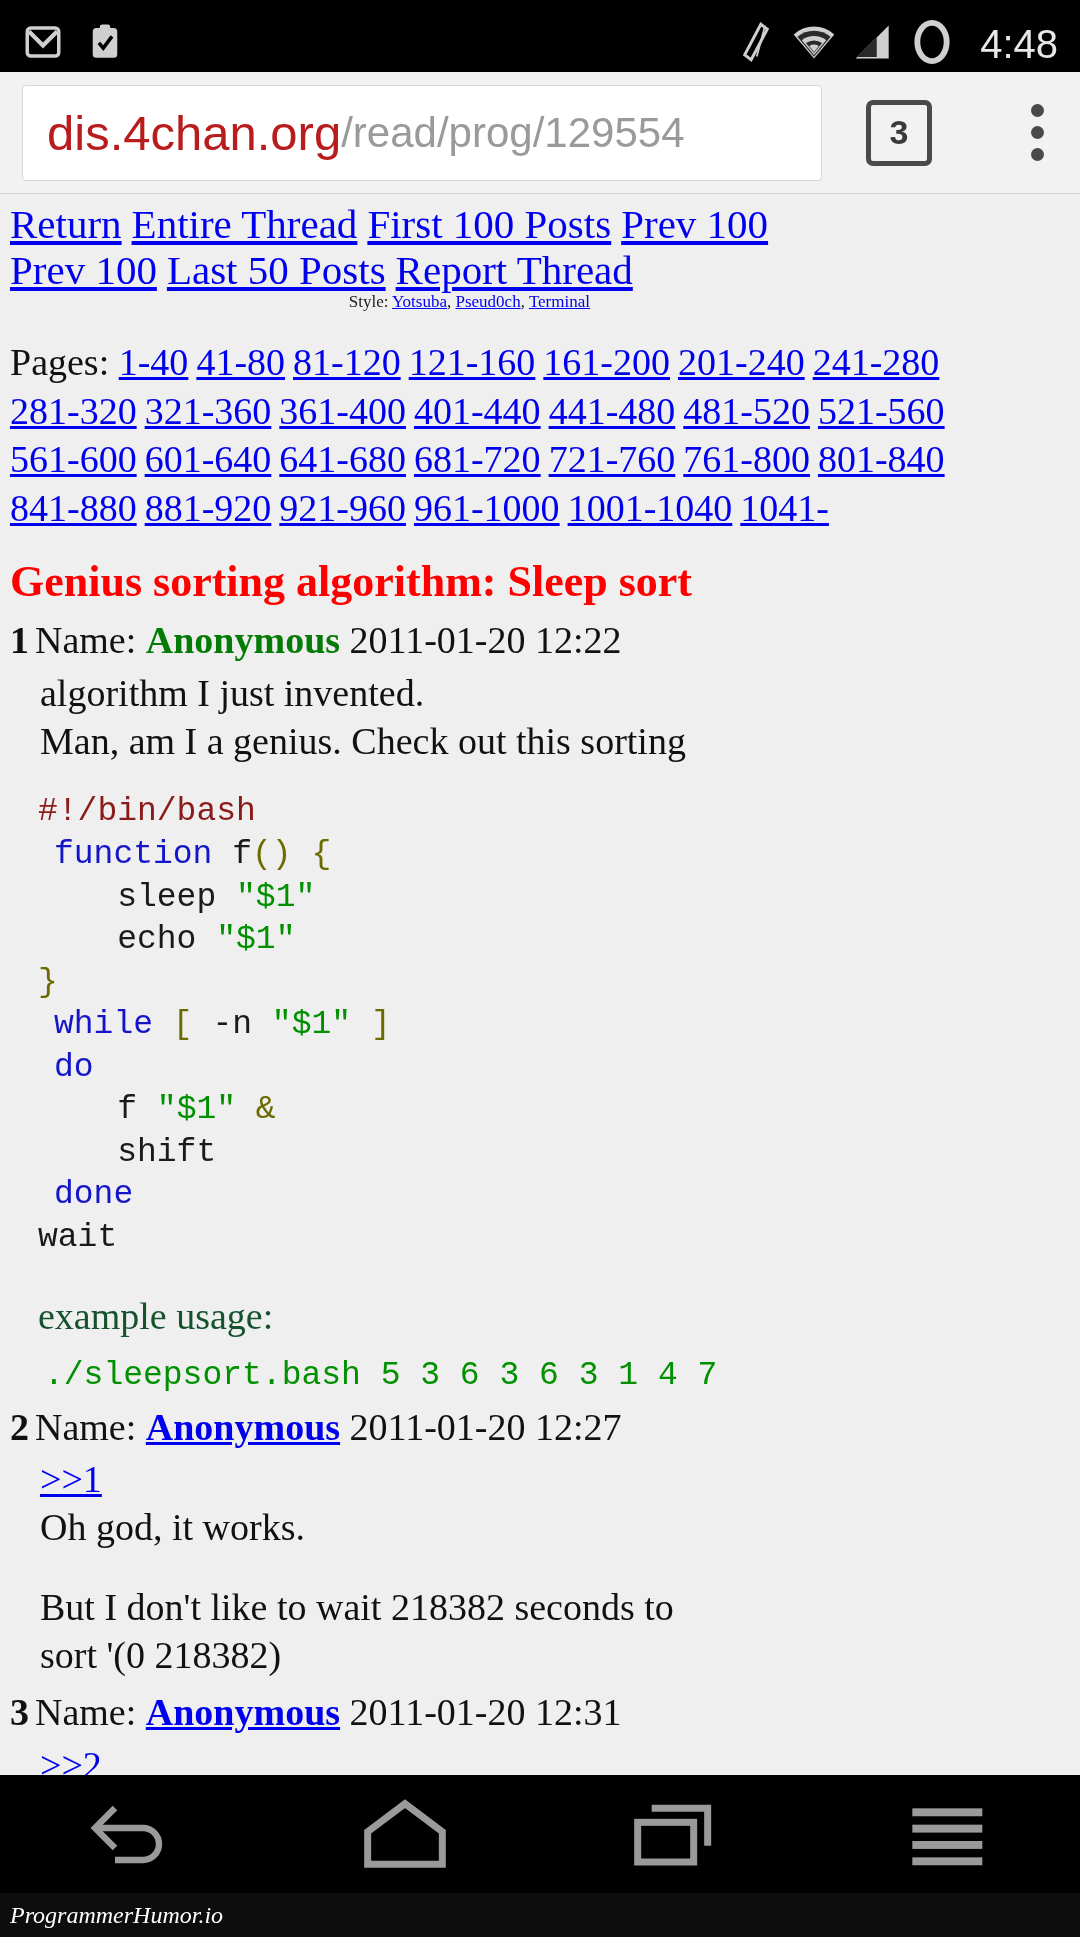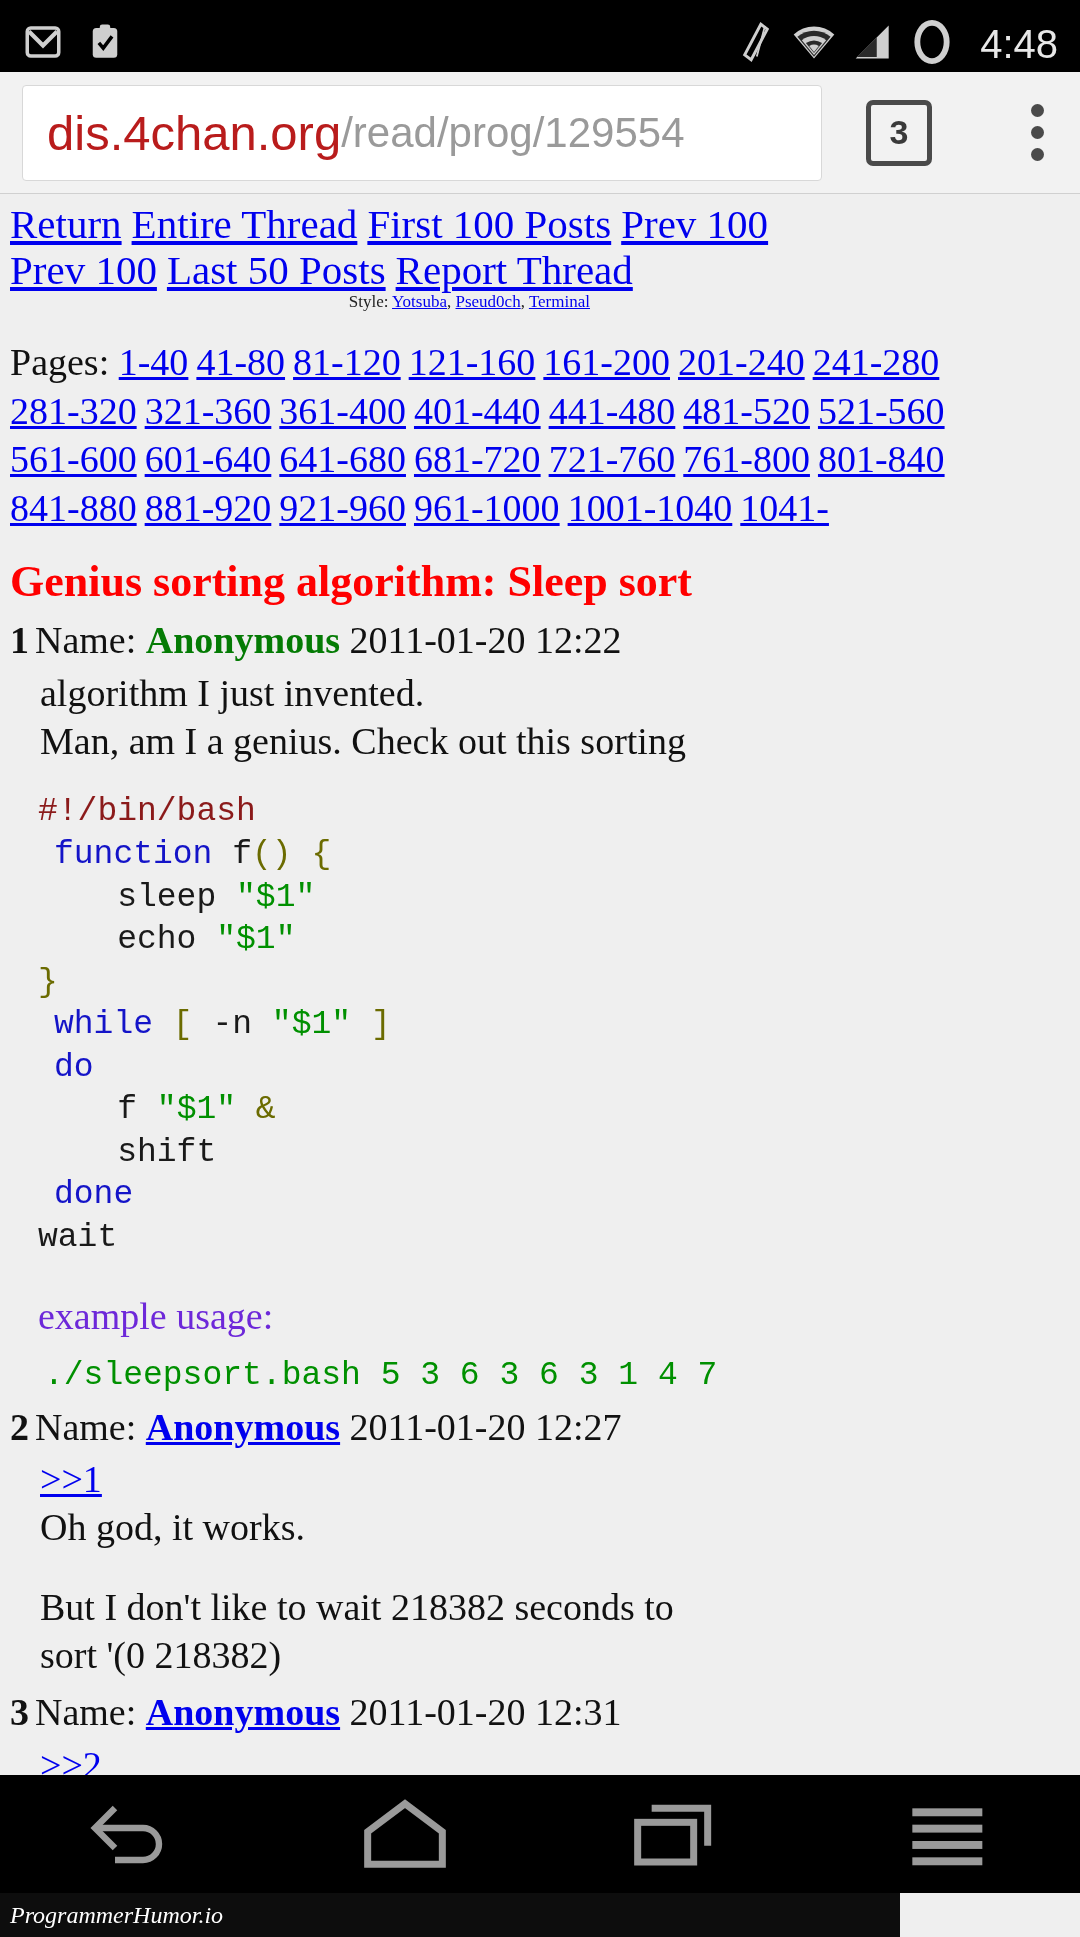--- a/index.html
+++ b/index.html
@@ -98,35 +98,35 @@
     font-size:33px; line-height:1.29;
     padding-left:28px; margin-top:26px;
     white-space:pre; color:#111;
   }
   .c-comment { color:#8b1a1a; }
   .c-kw { color:#1414c8;margin-left:16px; }
   .c-str { color:#009000; }
   .c-punct { color:#6b6b00; }
   .c-plain { color:#1a1a1a; }
 
-  .usage { font-size:38px; color:#6d28d9; padding-left:28px; margin-top:34px; }
+  .usage { font-size:38px; color:#14532d; padding-left:28px; margin-top:34px; }
   .usageline {
     font-family:"Liberation Mono", monospace; font-size:33px;
     color:#009000; padding-left:34px; margin-top:19px; white-space:pre;
   }
 
   
   .navbar {
     position:absolute; bottom:44px; left:0; width:1080px; height:118px;
     background:#000; display:flex; align-items:center; justify-content:space-around;
   }
   .navbtn { width:150px; height:118px; display:flex; align-items:center; justify-content:center; }
 
   .watermark {
-    position:absolute; bottom:0; left:0; width:900px; height:44px;
+    position:absolute; bottom:0; left:0; width:1080px; height:44px;
     background:#0d0d0d; display:flex; align-items:center; padding-left:10px;
   }
   .watermark span {
     color:#fff; font-style:italic; font-size:24px;
     font-family:"Liberation Serif", serif;
   }
 </style>
 </head>
 <body>
 

